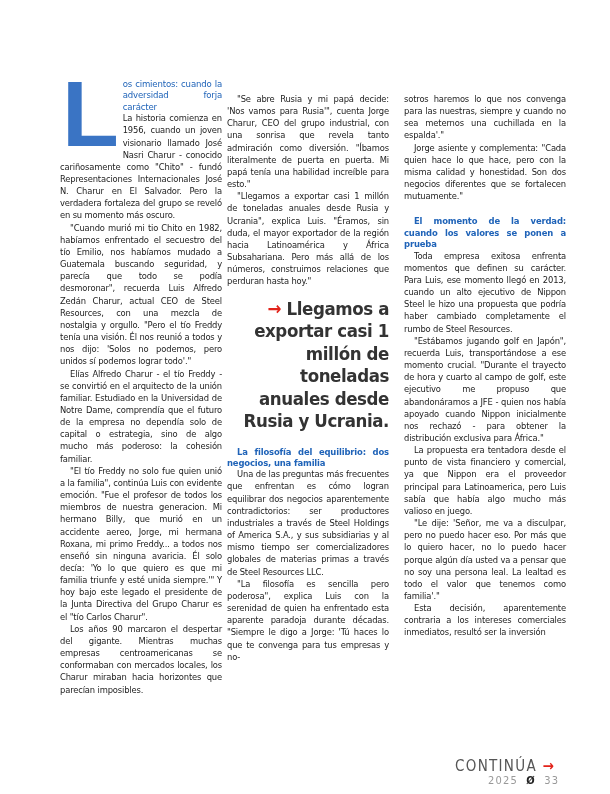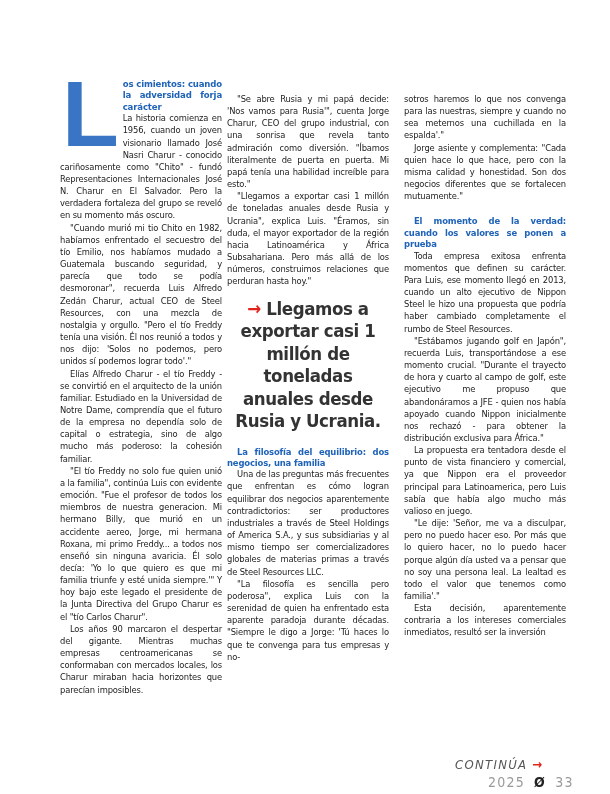--- a/index.html
+++ b/index.html
@@ -7,27 +7,27 @@
          font-family:"DejaVu Sans Condensed","Liberation Sans Narrow","Liberation Sans",sans-serif; color:#222; }
   .col { position:absolute; top:93px; width:162px; font-size:9.3px; line-height:12.15px; text-align:justify; letter-spacing:-0.15px; }
   .c1 { left:60px; top:78px; }
   .c2 { left:227px; }
   .c3 { left:404px; }
   .col p { margin:0; text-indent:10px; }
   .col p.noind { text-indent:0; }
   .sub { color:#1f63b8; font-weight:bold; font-size:9.4px; line-height:11.4px; margin:13px 0 0 0; text-indent:10px; }
   .dropcap { float:left; font-family:"Liberation Sans",sans-serif; font-weight:bold; color:#3a74c4;
              font-size:93px; line-height:72px; height:76px; margin:0 4px 0 2px; }
-  .lead-title { color:#1f63b8; font-weight:bold; font-size:9.5px; line-height:11.4px; }
+  .lead-title { color:#1f63b8; font-weight:normal; font-size:9.5px; line-height:11.4px; }
   .pull { margin:10px 0 12px 0; font-family:"DejaVu Sans Condensed","Liberation Sans Narrow","Liberation Sans",sans-serif;
-          font-weight:bold; font-size:18.5px; line-height:22.5px; color:#333; text-align:center; letter-spacing:-0.4px; }
+          font-weight:bold; font-size:18.5px; line-height:22.5px; color:#333; text-align:right; letter-spacing:-0.4px; }
   .pull .arrow { color:#e2231a; }
-  .cont { position:absolute; left:455px; top:757px; font-size:13px; letter-spacing:1.3px; color:#555;font-style:italic; }
+  .cont { position:absolute; left:455px; top:757px; font-size:15px; letter-spacing:1.3px; color:#555; }
   .cont .arr { color:#e2231a; font-weight:bold; }
-  .footer { position:absolute; left:488px; top:774px; font-size:14px; color:#999; letter-spacing:1.2px;text-align:right; }
+  .footer { position:absolute; left:488px; top:774px; font-size:11px; color:#999; letter-spacing:1.2px;text-align:right; }
   .footer .logo { color:#222; font-weight:bold; margin:0 4px; }
 </style>
 </head>
 <body>
 
 <div class="col c1">
   <span class="dropcap">L</span>
   <div class="lead-title">os cimientos: cuando la adversidad forja carácter</div>
   <p class="noind">La historia comienza en 1956, cuando un joven visionario llamado José Nasri Charur - conocido cariñosamente como "Chito" - fundó Representaciones Internacionales José N. Charur en El Salvador. Pero la verdadera fortaleza del grupo se reveló en su momento más oscuro.</p>
   <p>"Cuando murió mi tio  Chito en 1982, habíamos enfrentado el secuestro del tío Emilio, nos habíamos mudado a Guatemala buscando seguridad, y parecía que todo se podía desmoronar", recuerda Luis Alfredo Zedán Charur, actual CEO de Steel Resources, con una mezcla de nostalgia y orgullo. "Pero el tío Freddy tenía una visión. Él nos reunió a todos y nos dijo: 'Solos no podemos, pero unidos sí podemos lograr todo'."</p>

